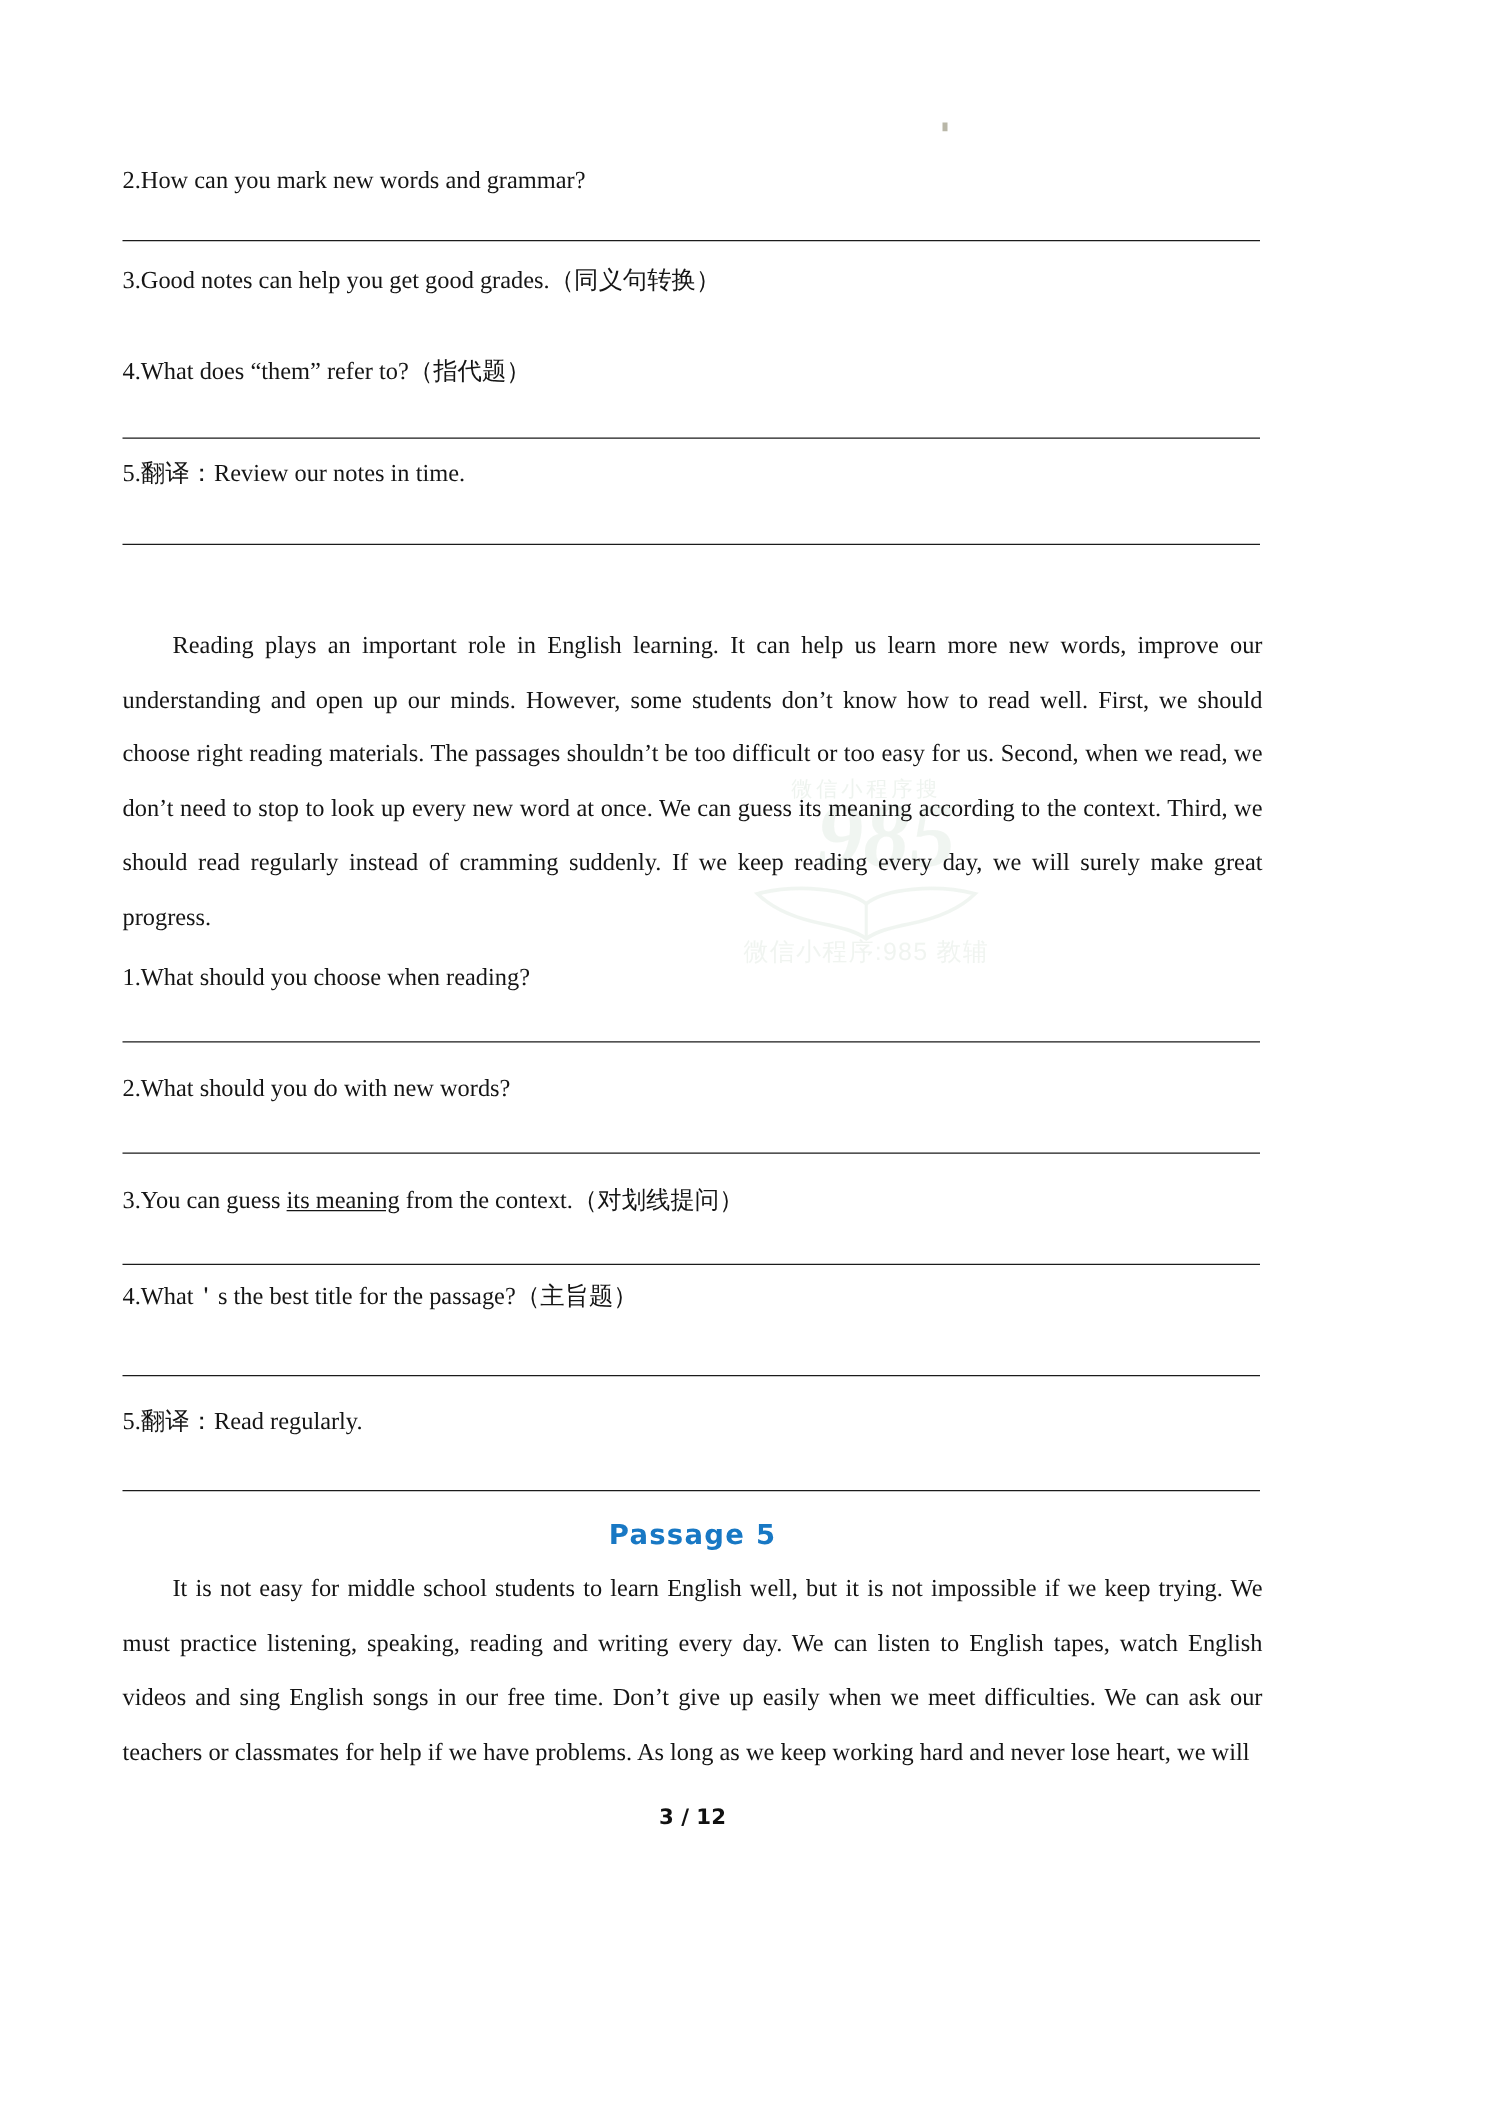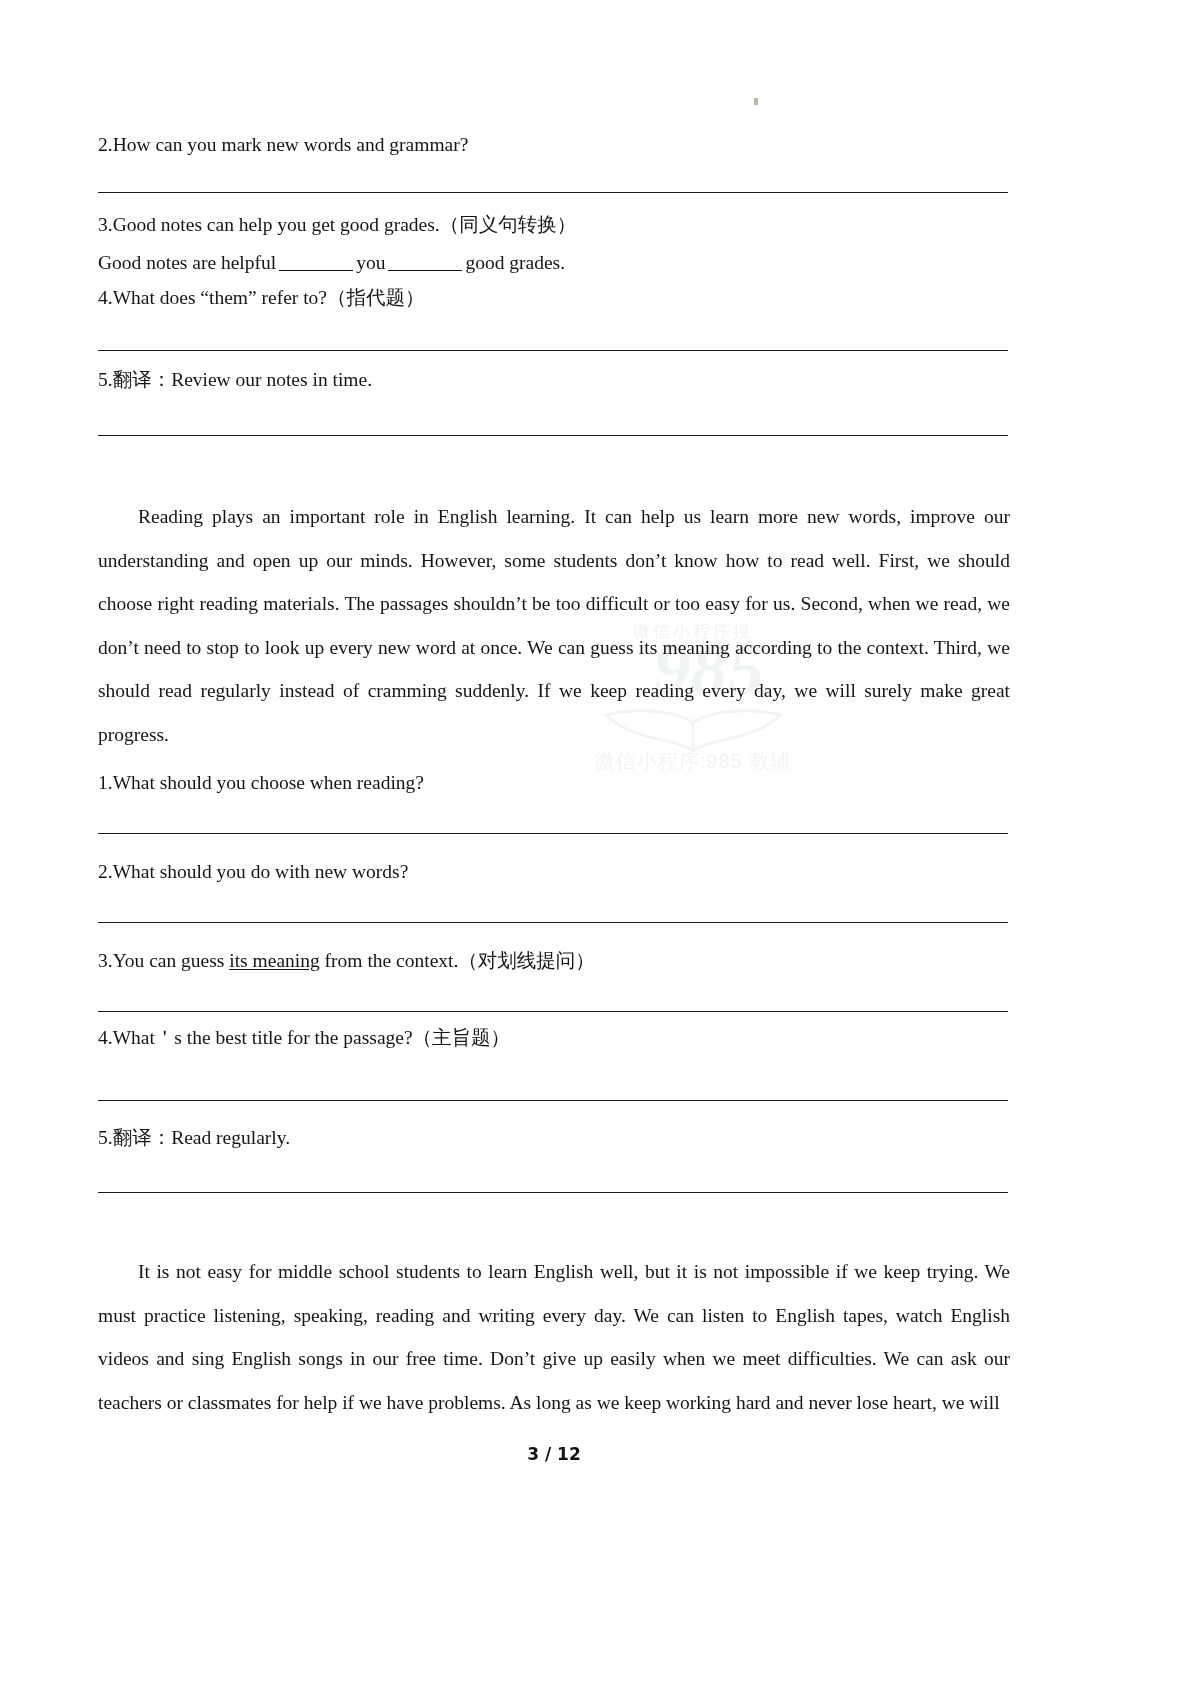--- a/index.html
+++ b/index.html
@@ -182,23 +182,20 @@
       </svg>
       <div class="wm-bottom-text">微信小程序:985 教辅</div>
     </div>
 
     <div class="q-line" style="left:0; top:135px;">2.How can you mark new words and grammar?</div>
 
     <div class="rule" style="left:0; top:192px; width:910px;"></div>
 
     <div class="q-line" style="left:0; top:215px;">3.Good notes can help you get good grades.（同义句转换）</div>
 
-    <div class="q-line" style="left:0; top:253px;">
-      <span>Good notes are helpful</span><span class="blank"></span><span>you</span><span class="blank"></span><span>good grades.</span>
-    </div>
 
     <div class="q-line" style="left:0; top:288px;">4.What does “them” refer to?（指代题）</div>
 
     <div class="rule" style="left:0; top:350px; width:910px;"></div>
 
     <div class="q-line" style="left:0; top:370px;">5.翻译：Review our notes in time.</div>
 
     <div class="rule" style="left:0; top:435px; width:910px;"></div>
 
 
@@ -219,19 +216,20 @@
     <div class="rule" style="left:0; top:1011px; width:910px;"></div>
 
     <div class="q-line" style="left:0; top:1028px;">4.What＇s the best title for the passage?（主旨题）</div>
 
     <div class="rule" style="left:0; top:1100px; width:910px;"></div>
 
     <div class="q-line" style="left:0; top:1128px;">5.翻译：Read regularly.</div>
 
     <div class="rule" style="left:0; top:1192px; width:910px;"></div>
 
+    <div class="passage-title" style="left:0; top:1216px;">Passage  5</div>
 
     <div class="para-justify" style="left:0; top:1250px; width:912px; text-indent:40px;">It is not easy for middle school students to learn English well, but it is not impossible if we keep trying. We must practice listening, speaking, reading and writing every day. We can listen to English tapes, watch English videos and sing English songs in our free time. Don’t give up easily when we meet difficulties. We can ask our teachers or classmates for help if we have problems. As long as we keep working hard and never lose heart, we will</div>
 
     <div class="footer" style="left:0; top:1444px;">3 / 12</div>
 
   </div>
 </div>
 
 </body></html>

